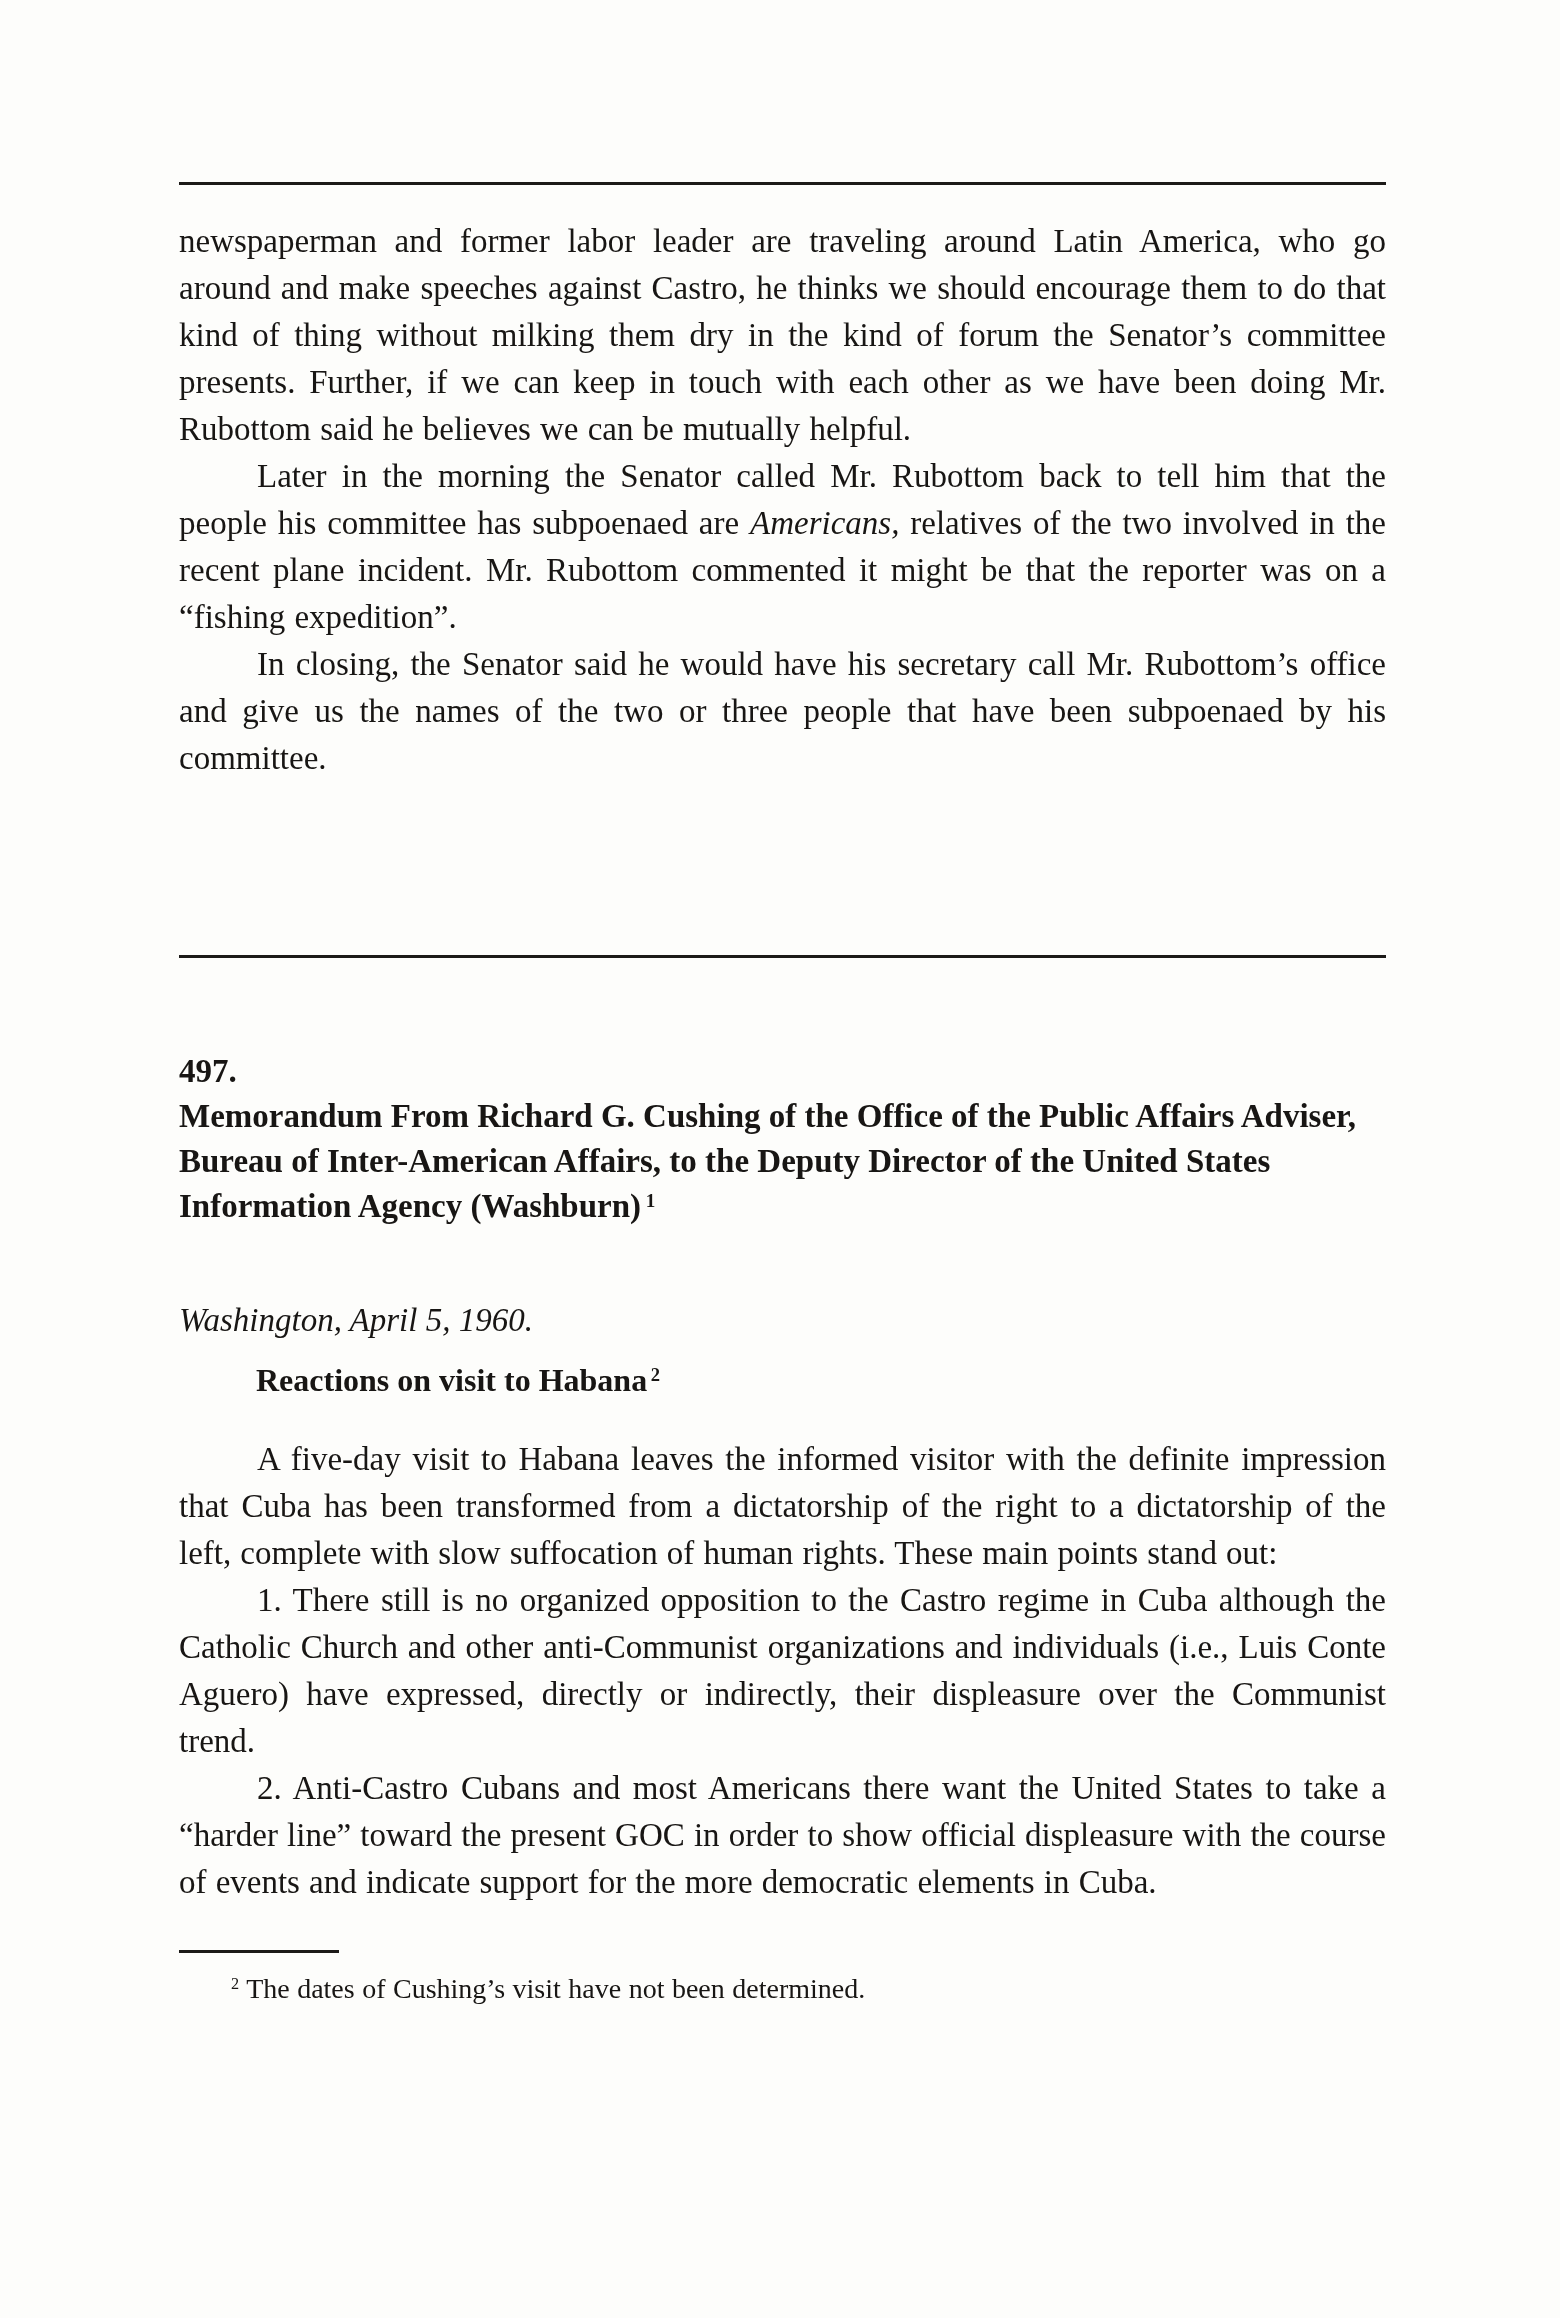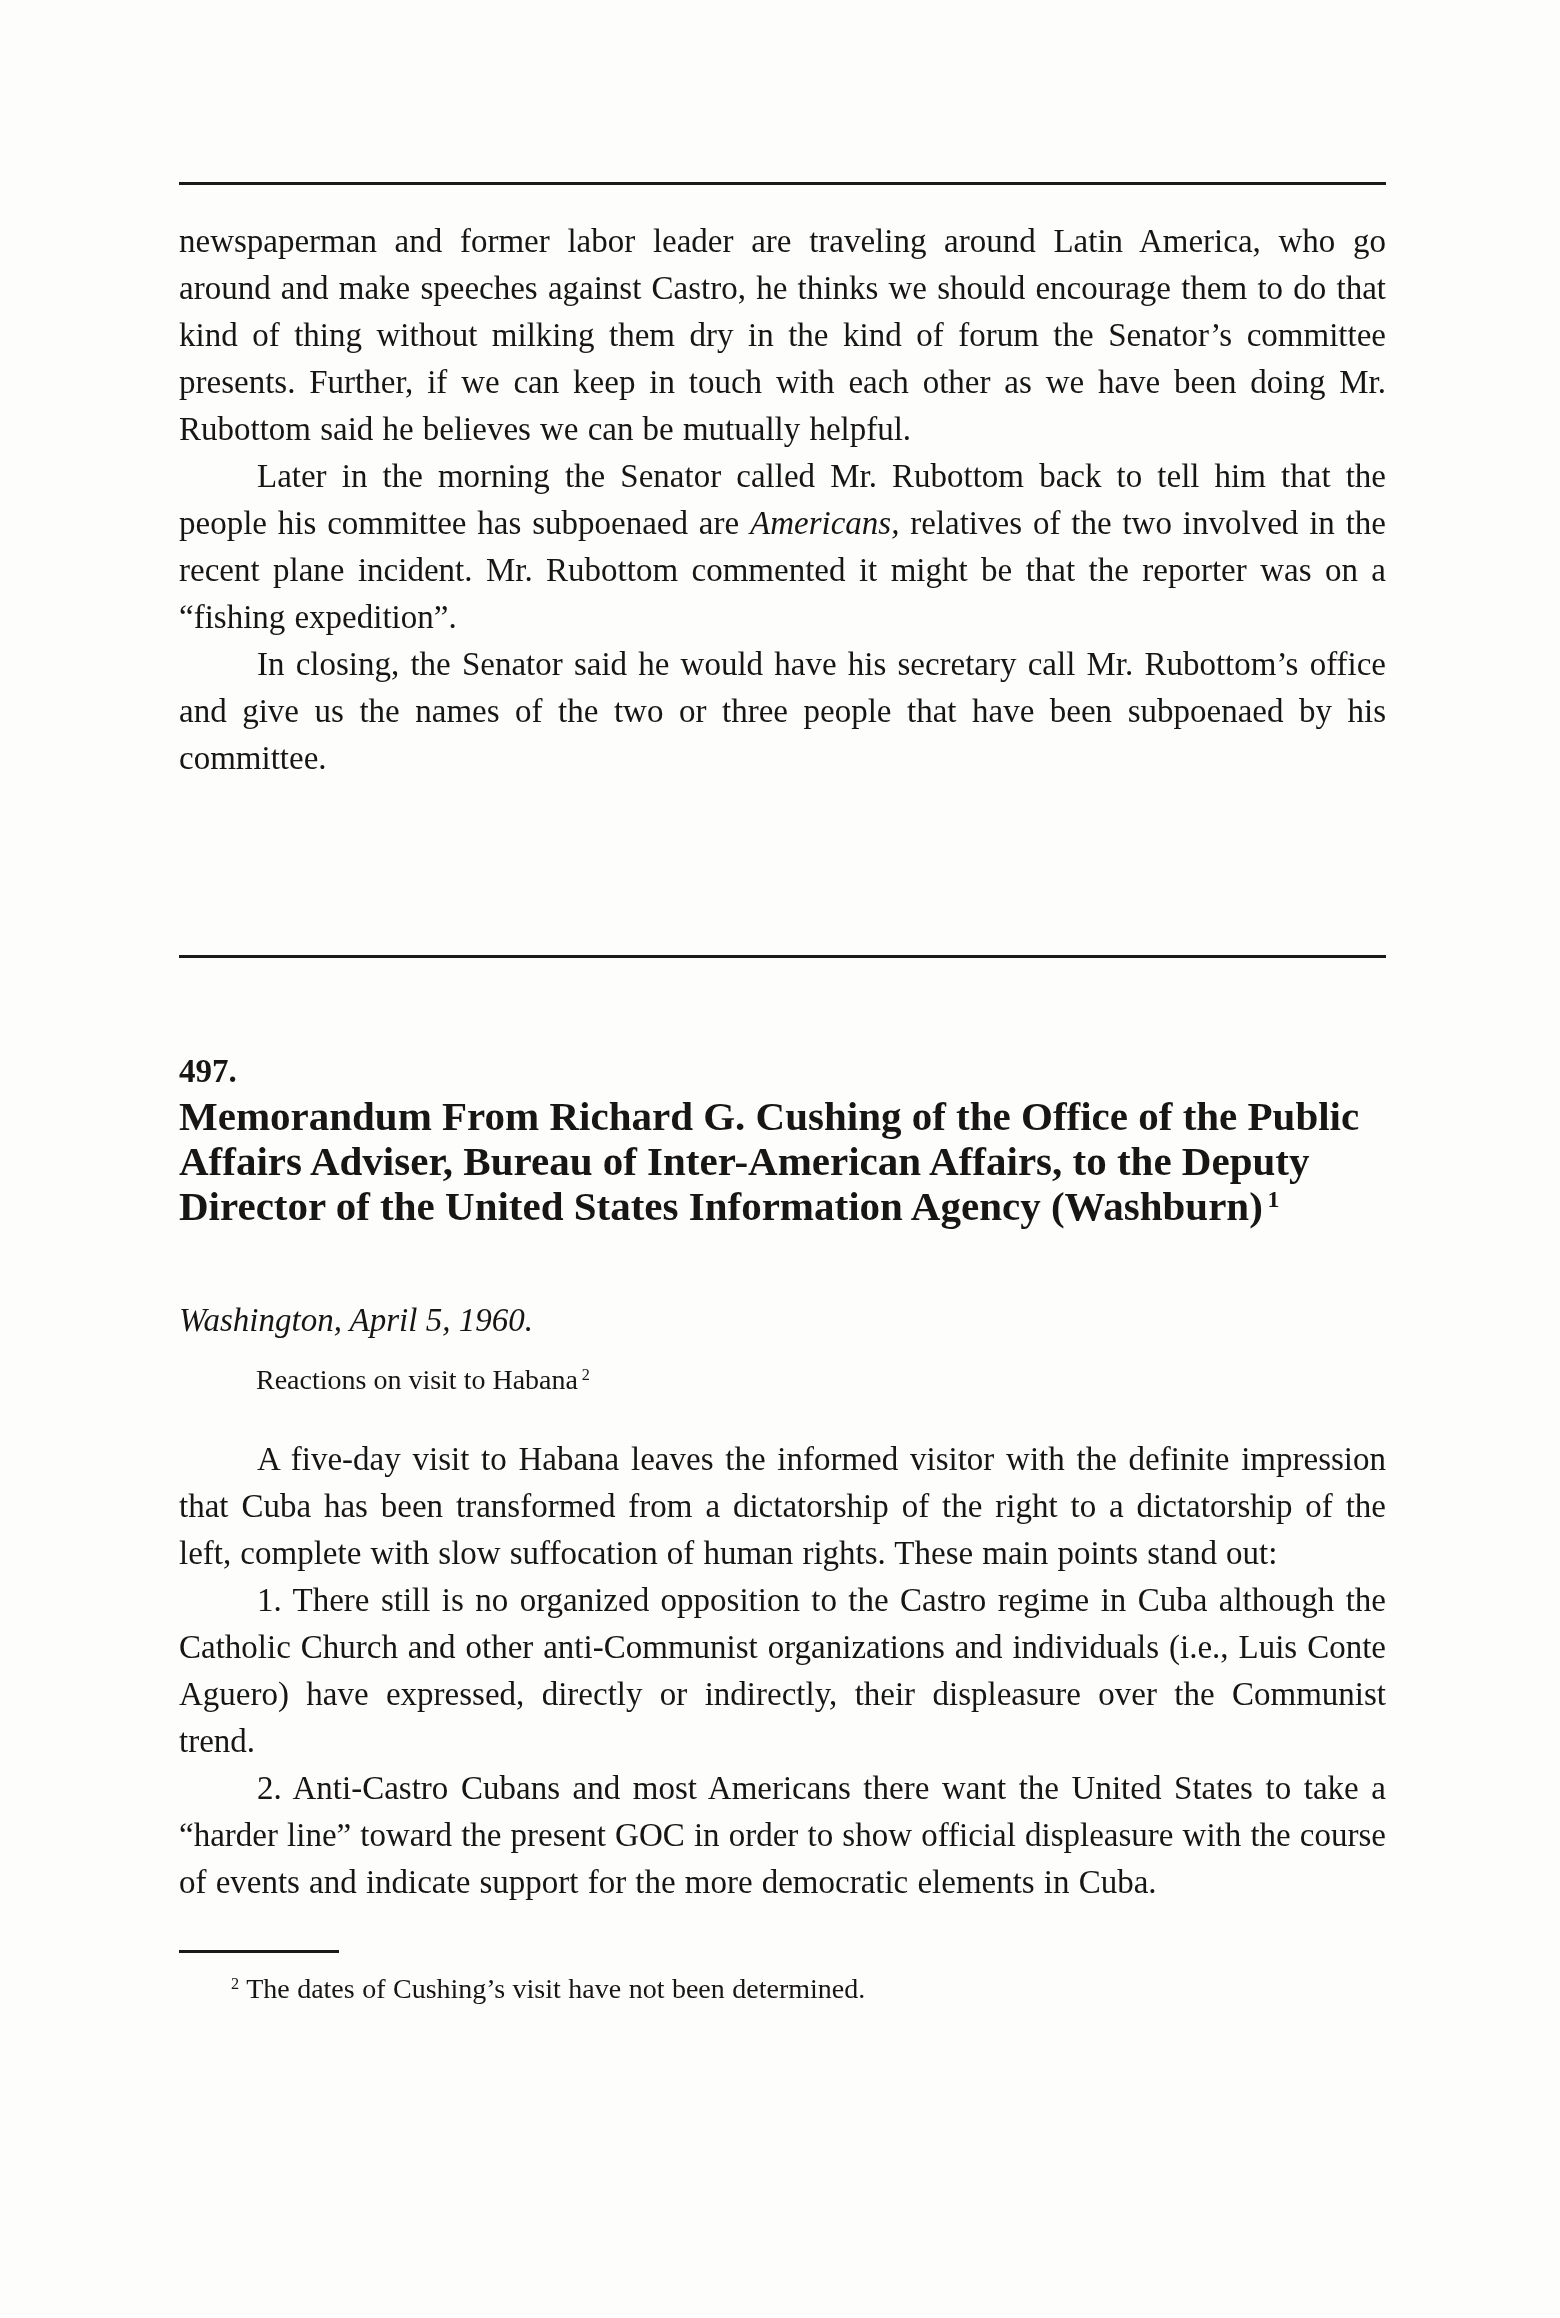--- a/index.html
+++ b/index.html
@@ -68,21 +68,21 @@
     line-height: 45px;
     flex-direction: column;
   }
   .doc-number {
     flex: none;
     width: 141px;
   }
   .doc-title {
     flex: 1;
     margin: 0;
-    font-size: 41px;
+    font-size: 33px;
     line-height: 45px;
     font-weight: bold;
     text-align: left;
   }
   sup {
     font-size: 58%;
     line-height: 0;
     vertical-align: baseline;
     position: relative;
     top: -0.55em;
@@ -99,22 +99,23 @@
 
   .subject-label {
     margin: 54px 0 0 0;
     font-size: 28px;
     line-height: 32px;
     letter-spacing: 0.9px;
   }
   .subject-text {
     margin: 23px 0 0 0;
     padding-left: 77px;
-    font-size: 28px;
+    font-size: 32px;
     line-height: 32px;
+    font-weight: bold;
   }
   .subject-text sup { margin-left: 3.7px; }
 
   .doc-497-body { margin-top: 40px; }
 
   
   .footnotes { margin-top: 44px; }
   .footnote-rule {
     width: 160px;
     height: 2.8px;

